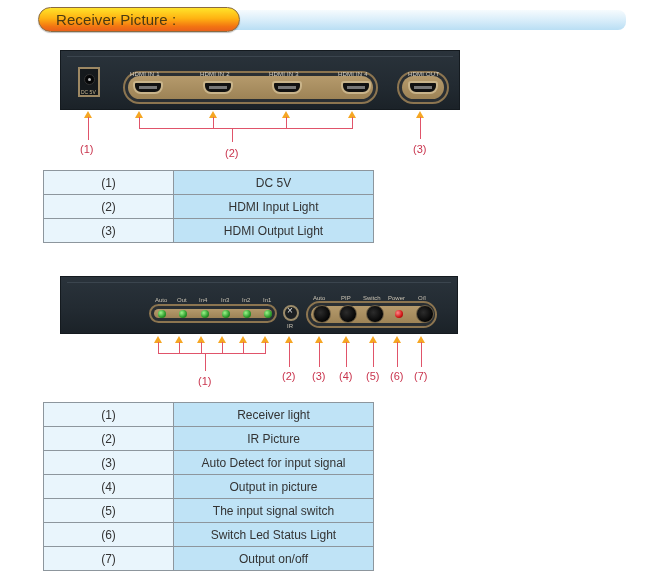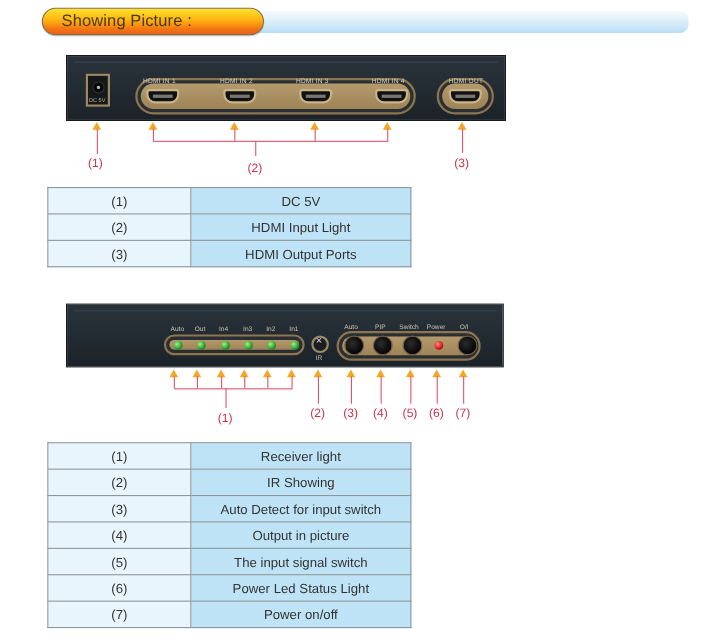--- a/index.html
+++ b/index.html
@@ -81,21 +81,21 @@
   table.spec { position: absolute; border-collapse: collapse; font-size: 12px; color: #333; }
   table.spec td { border: 1px solid #8d969d; height: 24px; text-align: center; }
   table.spec td.c1 { width: 130px; background: #e9f5fc; }
   table.spec td.c2 { width: 200px; background: #bfe3f6; }
 </style>
 </head>
 <body>
 
 <div class="banner-bar"></div>
 <div class="banner-pill">
-  <span class="banner-title">Showing Picture :</span>
+  <span class="banner-title">Receiver Picture :</span>
 </div>
 
 <div class="device" style="left:60px; top:50px; width:400px; height:60px;">
   <div class="lip"></div>
   <div class="dc-jack">
     <div class="dc-hole"></div>
     <span class="dc-label">DC 5V</span>
   </div>
   <div class="gold-pod" style="left:62px; top:20px; width:255px; height:33px;">
     <div class="gold-inner"></div>
@@ -138,21 +138,21 @@
       <tr>
         <td class="c1">(1)</td>
         <td class="c2">DC 5V</td>
       </tr>
   <tr>
         <td class="c1">(2)</td>
         <td class="c2">HDMI Input Light</td>
       </tr>
   <tr>
         <td class="c1">(3)</td>
-        <td class="c2">HDMI Output Ports</td>
+        <td class="c2">HDMI Output Light</td>
       </tr>
 </tbody>
   </table>
 
 <div class="device" style="left:60px; top:276px; width:398px; height:58px;">
   <div class="lip"></div>
   <div class="gold-pod" style="left:88px; top:27px; width:128px; height:19px;">
     <div class="gold-inner"></div>
   </div>
   <span class="front-label" style="left:94px; top:20px;">Auto</span>
@@ -223,36 +223,36 @@
 <span class="callout" style="left:414px; top:370px;">(7)</span>
 
 <table class="spec" style="left:43px; top:402px;">
   <tbody>
       <tr>
         <td class="c1">(1)</td>
         <td class="c2">Receiver light</td>
       </tr>
   <tr>
         <td class="c1">(2)</td>
-        <td class="c2">IR Showing</td>
+        <td class="c2">IR Picture</td>
       </tr>
   <tr>
         <td class="c1">(3)</td>
-        <td class="c2">Auto Detect for input switch</td>
+        <td class="c2">Auto Detect for input signal</td>
       </tr>
   <tr>
         <td class="c1">(4)</td>
         <td class="c2">Output in picture</td>
       </tr>
   <tr>
         <td class="c1">(5)</td>
         <td class="c2">The input signal switch</td>
       </tr>
   <tr>
         <td class="c1">(6)</td>
-        <td class="c2">Power Led Status Light</td>
+        <td class="c2">Switch Led Status Light</td>
       </tr>
   <tr>
         <td class="c1">(7)</td>
-        <td class="c2">Power on/off</td>
+        <td class="c2">Output on/off</td>
       </tr>
 </tbody>
   </table>
 
 </body></html>

